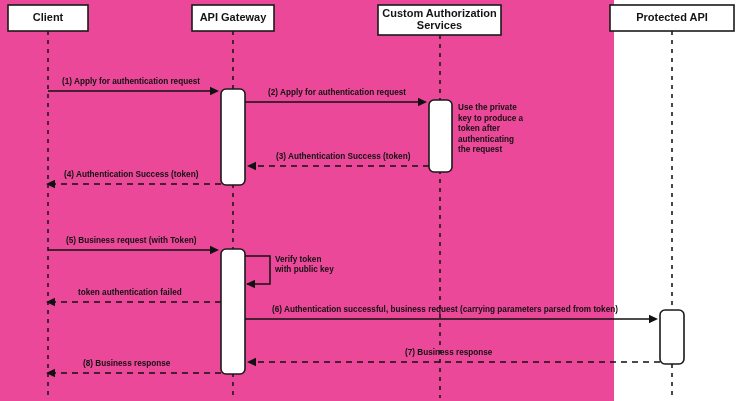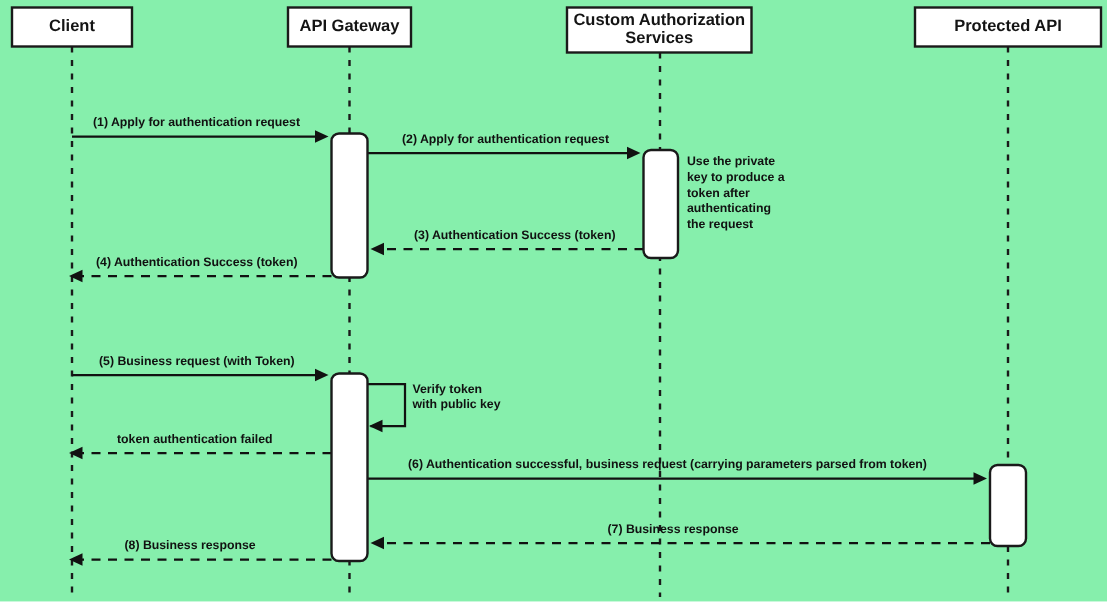--- a/index.html
+++ b/index.html
@@ -8,23 +8,23 @@
     background: #ffffff;
   }
   body {
     width: 738px;
     height: 401px;
     font-family: "Liberation Sans", sans-serif;
     overflow: hidden;
   }
   #diagram-root {
     position: relative;
-    width: 738px;
+    width: 614px;
     height: 401px;
-    background: #86efac;
+    background: #ec4899;
   }
   svg#seq {
     display: block;
     width: 738px;
     height: 401px;
   }
   .participant-box {
     fill: #ffffff;
     stroke: #1a1a1a;
     stroke-width: 1.6;

